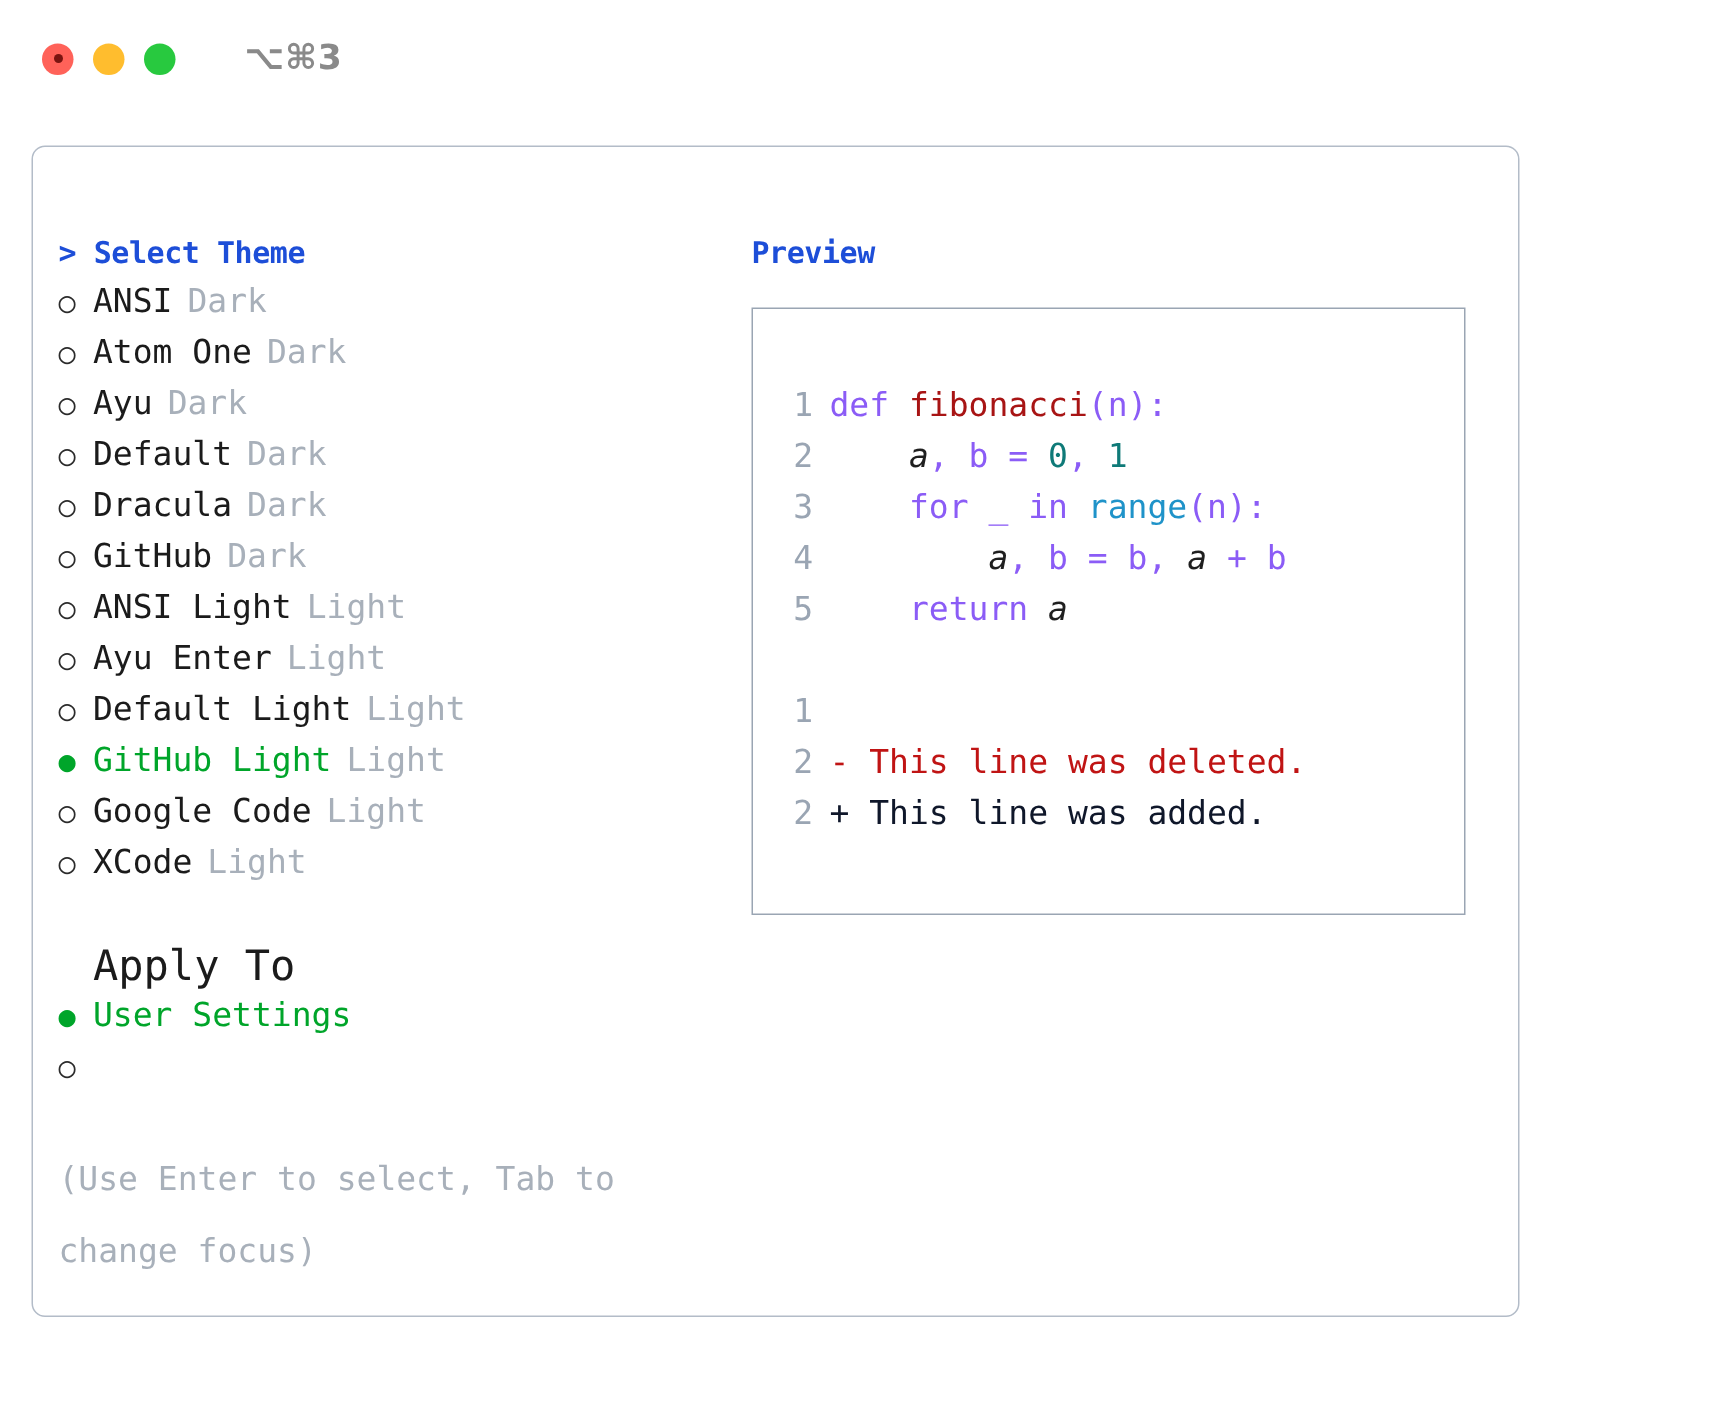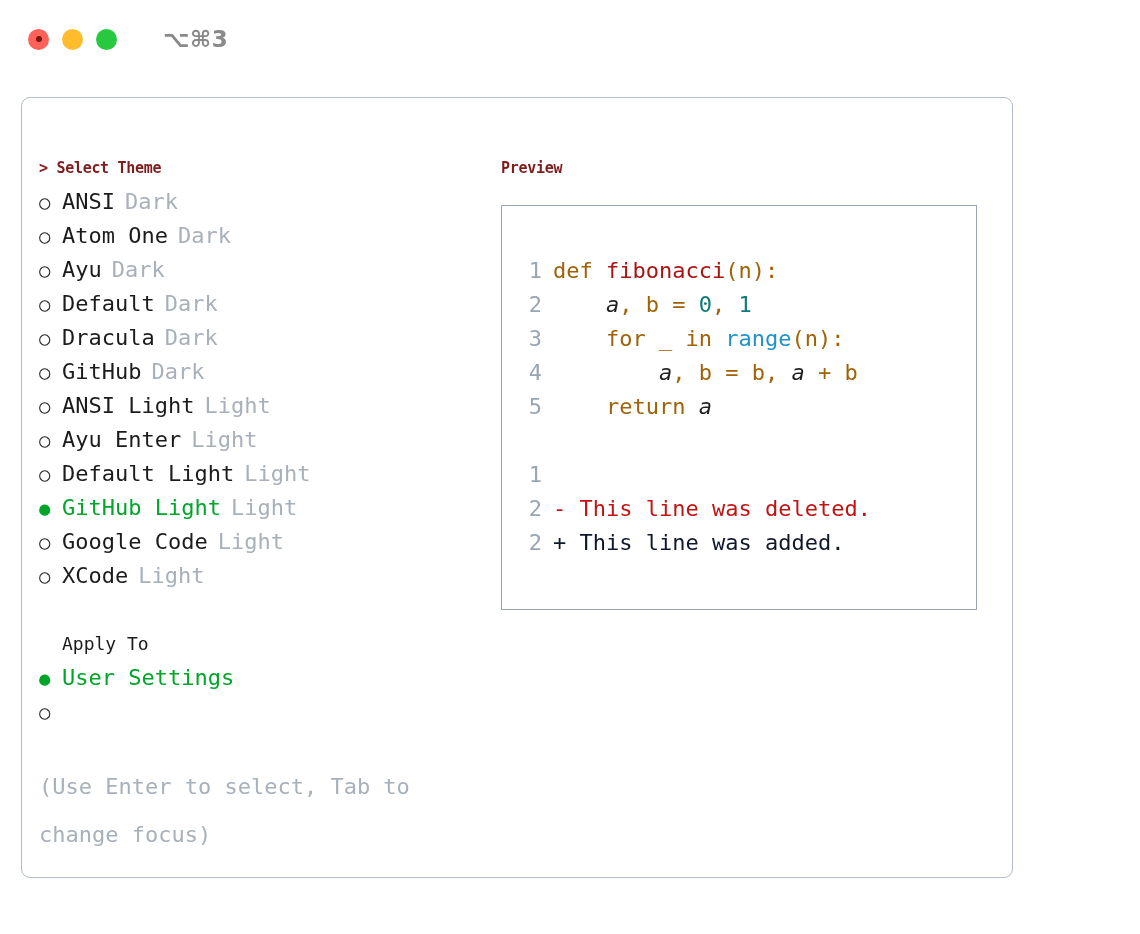--- a/index.html
+++ b/index.html
@@ -87,23 +87,23 @@
     width: 452px;
   }
   #right-col {
     position: absolute;
     left: 479px;
     top: 53px;
     width: 495px;
   }
 
   .col-heading {
-    font-size: 15px;
+    font-size: 20px;
     font-weight: 700;
-    color: #7f1d1d;
+    color: #1d4ed8;
     letter-spacing: -0.3px;
     line-height: 34px;
     white-space: pre;
   }
 
   .theme-list { margin-top: 0px; }
 
   .theme-row {
     display: flex;
     align-items: baseline;
@@ -120,21 +120,21 @@
     line-height: 34px;
   }
   .theme-row.selected .bullet { color: #00a52a; }
   .theme-name { color: #1b1b1b; }
   .theme-row.selected .theme-name { color: #00a52a; }
   .theme-kind { color: #a8b0ba; margin-left: 10px; }
 
   .section-gap { height: 34px; }
 
   .apply-heading {
-    font-size: 18px;
+    font-size: 28px;
     color: #1b1b1b;
     line-height: 34px;
     padding-left: 23px;
     white-space: pre;
   }
 
   .hint {
     color: #a8b0ba;
     font-size: 22px;
     line-height: 48px;
@@ -171,21 +171,21 @@
     flex: 0 0 28px;
     text-align: right;
     color: #9aa5b3;
     margin-right: 11px;
   }
   .code-text { color: #1f1f1f; }
   .tok-fn      { color: #a81414; }
   .tok-num     { color: #0f7a78; }
   .tok-builtin { color: #1f93c9; }
   .tok-var     { color: #1f1f1f; font-style: italic; }
-  .tok-plain   { color: #a16207; }
+  .tok-plain   { color: #8b5cf6; }
 
   .diff-gap { height: 34px; }
   .diff-line .lineno { color: #9aa5b3; }
   .diff-ctx  .code-text { color: #6e6e6e; }
   .diff-del  .code-text { color: #c01414; }
   .diff-add  .code-text { color: #0f172a; }
 </style>
 </head>
 <body>
 

